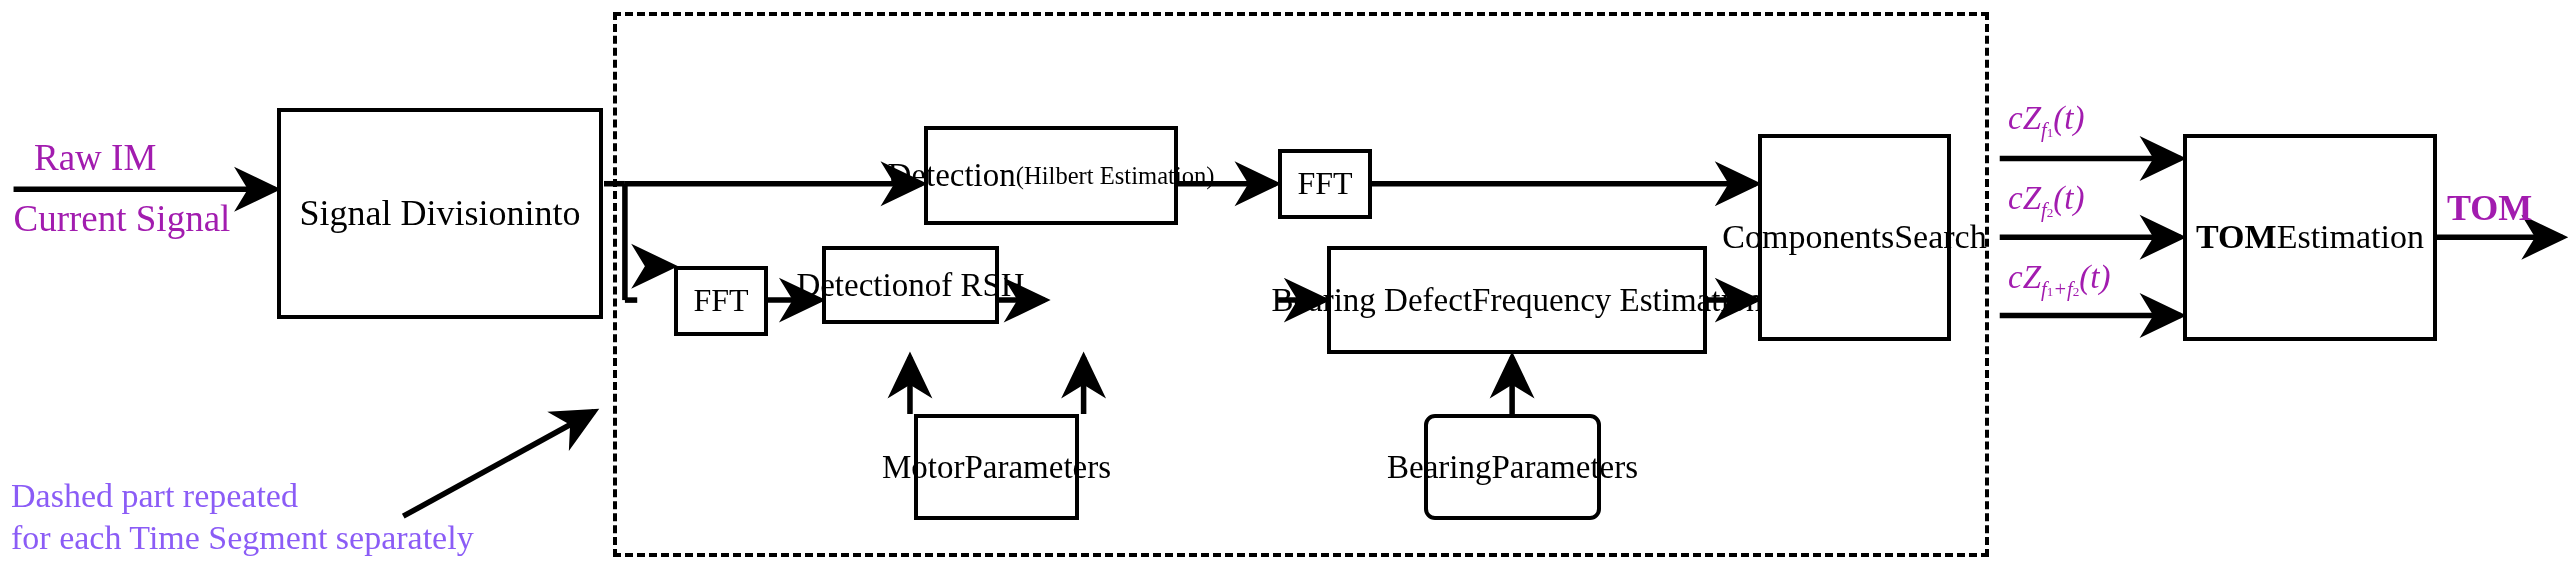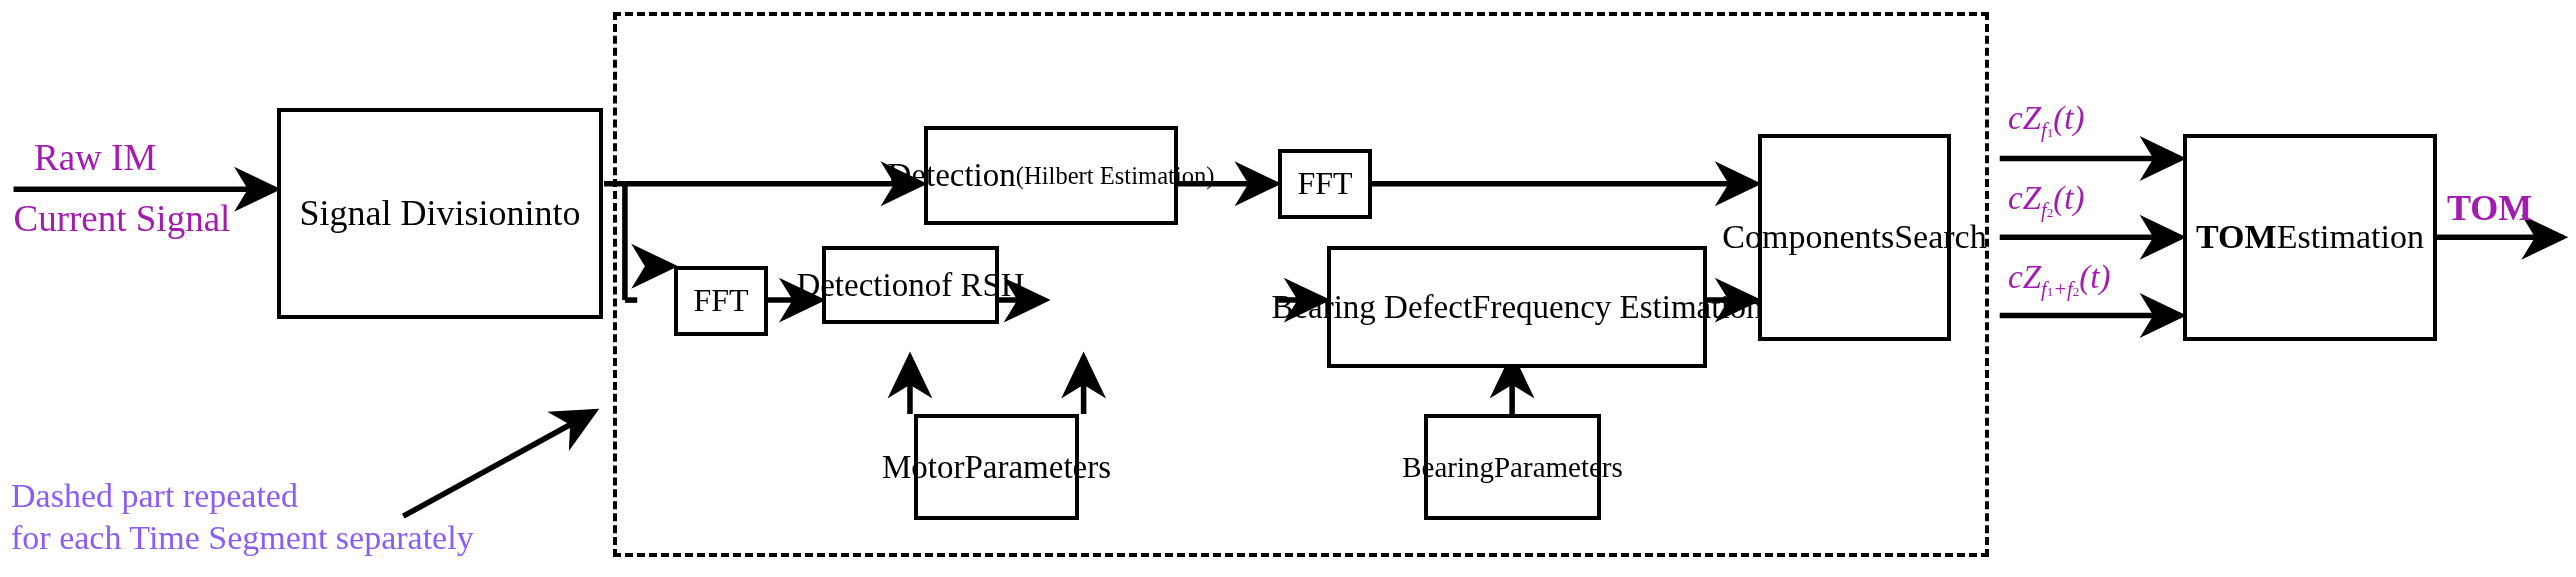--- a/index.html
+++ b/index.html
@@ -123,31 +123,31 @@
   <div class="box" style="left:674px;top:266px;width:94px;height:70px;font-size:32px;">
     <span class="ln">FFT</span>
   </div>
 
   <div class="box" style="left:822px;top:246px;width:177px;height:78px;font-size:33px;">
     <span class="ln">Detection</span>
     <span class="ln">of RSH</span>
   </div>
 
 
-  <div class="box" style="left:1327px;top:246px;width:380px;height:122px;font-size:33px;">
+  <div class="box" style="left:1327px;top:246px;width:380px;height:108px;font-size:33px;">
     <span class="ln">Bearing Defect</span>
     <span class="ln">Frequency Estimation</span>
   </div>
 
   <div class="box" style="left:914px;top:414px;width:165px;height:106px;font-size:33px;">
     <span class="ln">Motor</span>
     <span class="ln">Parameters</span>
   </div>
 
-  <div class="box" style="left:1424px;top:414px;width:177px;height:106px;font-size:29px;">
+  <div class="box" style="left:1424px;top:414px;width:177px;height:106px;font-size:33px;border-radius:11px;">
     <span class="ln">Bearing</span>
     <span class="ln">Parameters</span>
   </div>
 
   <div class="box" style="left:1758px;top:134px;width:193px;height:207px;font-size:34px;">
     <span class="ln">Components</span>
     <span class="ln">Search</span>
   </div>
 
   <div class="box" style="left:2183px;top:134px;width:254px;height:207px;font-size:34px;">

